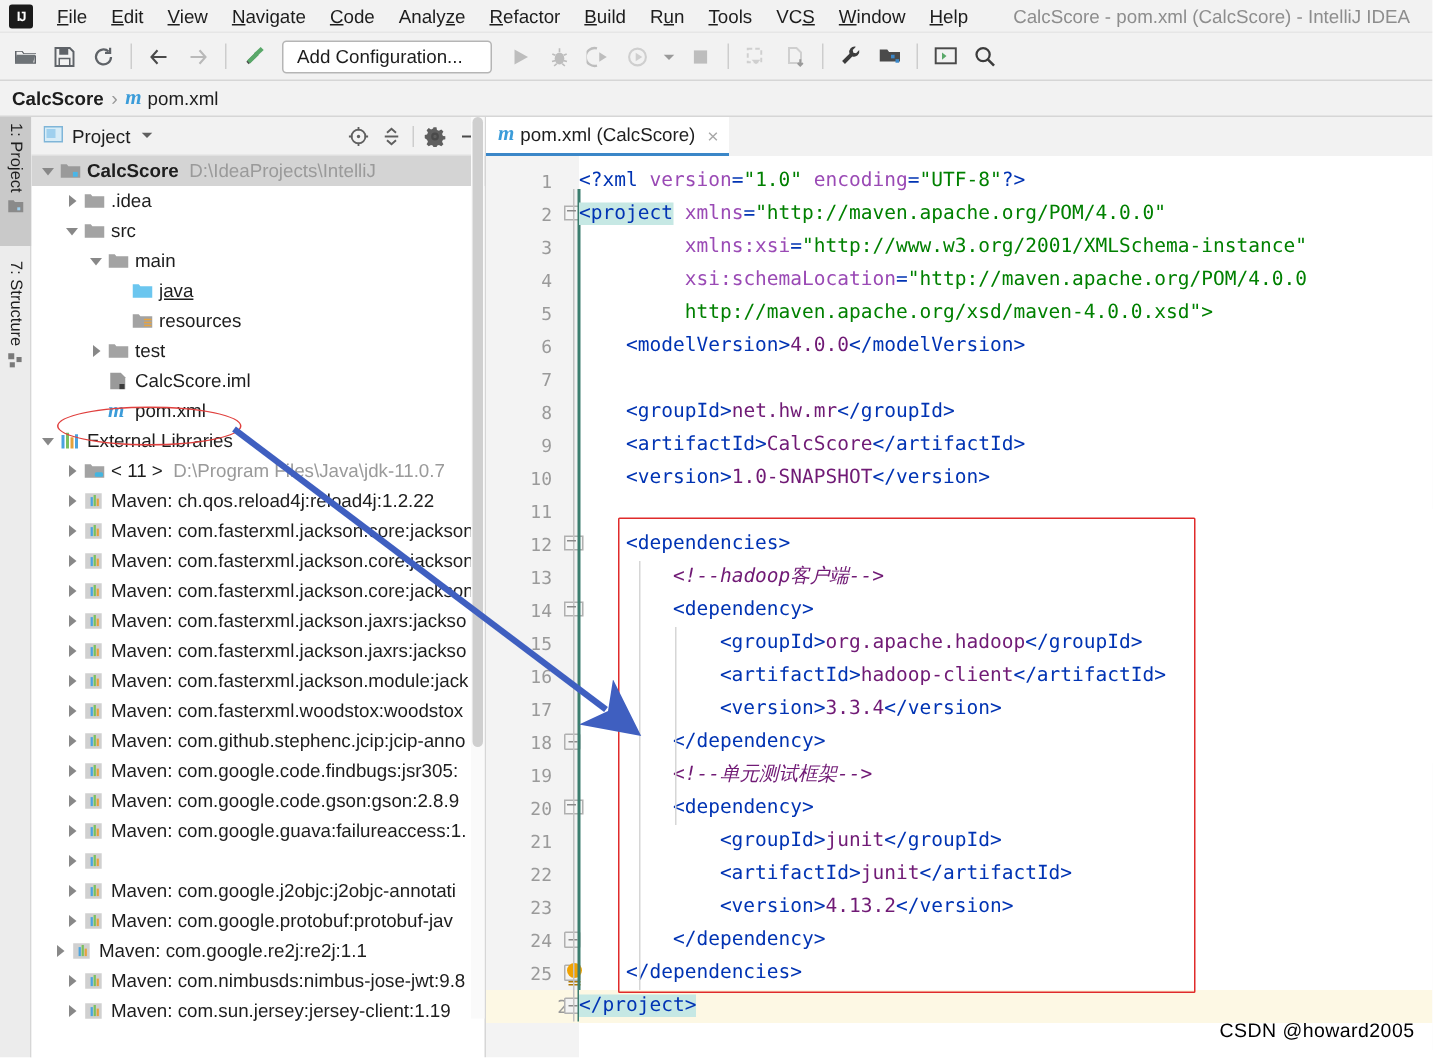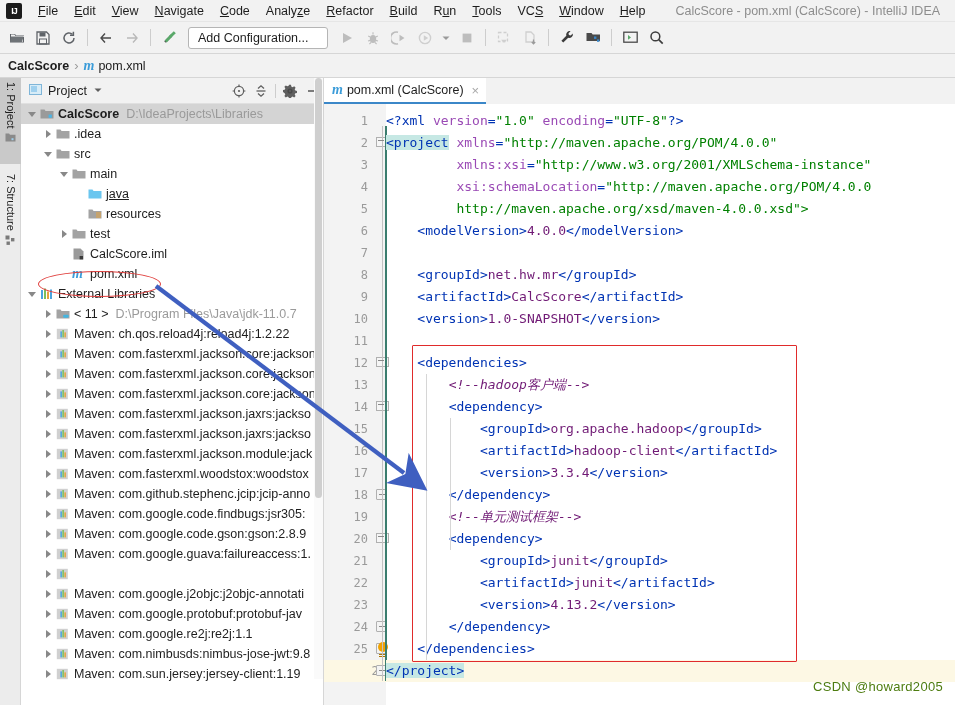--- a/index.html
+++ b/index.html
@@ -196,21 +196,21 @@
   
   .ann-rect {
     position: absolute; border: 1.5px solid #e02b2b; pointer-events: none; border-radius: 1px;
   }
   .ann-ellipse {
     position: absolute; border: 1.5px solid #e0403e; border-radius: 50%; pointer-events: none;
   }
   .ann-svg { position: absolute; left: 0; top: 0; width: 955px; height: 705px; pointer-events: none; }
 
   .watermark {
-    position: absolute; right: 12px; bottom: 6px; color: #4d7c0f; font-size: 13px;
+    position: absolute; right: 12px; bottom: 6px; color: #000000; font-size: 13px;
     font-family: "Liberation Sans", sans-serif; letter-spacing: 0.3px;
   }
 </style>
 </head>
 <body>
 
 <div id="app">
 
   <div class="menubar">
     <div class="ij-logo">IJ</div>
@@ -417,21 +417,21 @@
     </div>
 
     <div class="tree" id="tree-container">
         <div class="trow sel" style="padding-left: 6px;">
           <span class="arrow down"></span>
           <span class="ico"><svg width="14" height="14" viewBox="0 0 14 14">
               <path d="M0.5 2.5h4l1.1 1.4H13.5V11.5h-13z" fill="#9a9a9a"></path>
               <rect x="8.6" y="7.6" width="3.2" height="3.2" fill="#4ab6e8"></rect>
             </svg></span>
           <span class="tlabel bold">CalcScore</span>
-          <span class="tpath">D:\IdeaProjects\Libraries</span>
+          <span class="tpath">D:\IdeaProjects\IntelliJ</span>
         </div>
         <div class="trow" style="padding-left: 22px;">
           <span class="arrow right"></span>
           <span class="ico"><svg width="14" height="14" viewBox="0 0 14 14">
               <path d="M0.5 2.5h4l1.1 1.4H13.5V11.5h-13z" fill="#a3a3a3"></path>
             </svg></span>
           <span class="tlabel">.idea</span>
         </div>
         <div class="trow" style="padding-left: 22px;">
           <span class="arrow down"></span>
@@ -643,21 +643,21 @@
         <div class="trow" style="padding-left: 22px;">
           <span class="arrow right"></span>
           <span class="ico"><svg width="14" height="14" viewBox="0 0 14 14">
               <path d="M0.8 1.8h11v10.4h-11z" fill="#d0d0d0"></path>
               <rect x="4.4" y="4.4" width="1.5" height="6" fill="#4aa3df"></rect>
               <rect x="6.4" y="3" width="1.5" height="7.4" fill="#7ac05e"></rect>
               <rect x="8.4" y="5.4" width="1.5" height="5" fill="#e4a23c"></rect>
             </svg></span>
           <span class="tlabel">Maven: com.google.protobuf:protobuf-jav</span>
         </div>
-        <div class="trow" style="padding-left: 22px;">
+        <div class="trow" style="padding-left: 14px;">
           <span class="arrow right"></span>
           <span class="ico"><svg width="14" height="14" viewBox="0 0 14 14">
               <path d="M0.8 1.8h11v10.4h-11z" fill="#d0d0d0"></path>
               <rect x="4.4" y="4.4" width="1.5" height="6" fill="#4aa3df"></rect>
               <rect x="6.4" y="3" width="1.5" height="7.4" fill="#7ac05e"></rect>
               <rect x="8.4" y="5.4" width="1.5" height="5" fill="#e4a23c"></rect>
             </svg></span>
           <span class="tlabel">Maven: com.google.re2j:re2j:1.1</span>
         </div>
         <div class="trow" style="padding-left: 22px;">

